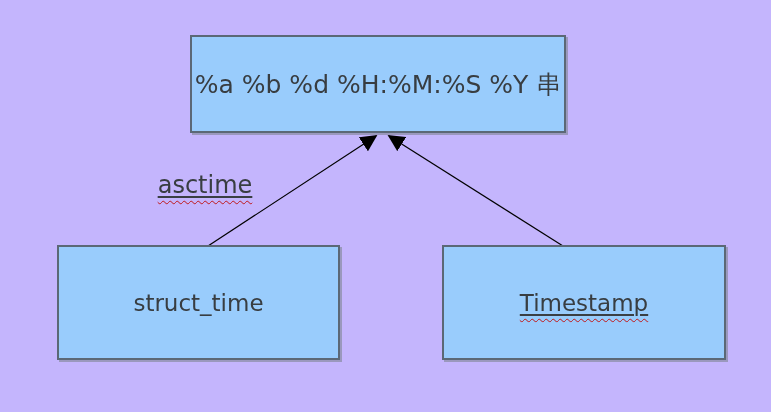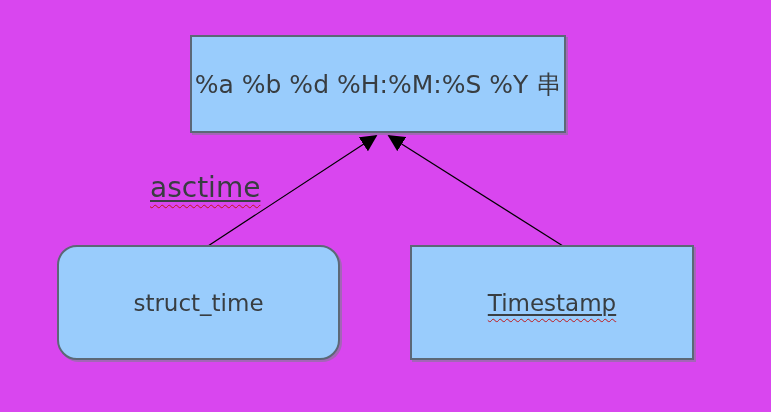--- a/index.html
+++ b/index.html
@@ -4,21 +4,21 @@
 <style>
   html, body {
     margin: 0;
     padding: 0;
     background: #ffffff;
   }
   .canvas {
     position: relative;
     width: 771px;
     height: 412px;
-    background: #d946ef;
+    background: #c4b5fd;
     overflow: hidden;
     font-family: "DejaVu Sans", "Liberation Sans", sans-serif;
   }
   .node {
     position: absolute;
     background: #99ccfc;
     border: 2px solid #5b6876;
     box-shadow: 2px 2px 0 rgba(120,128,136,0.55);
     display: flex;
     align-items: center;
@@ -32,33 +32,32 @@
     width: 376px;
     height: 98px;
     font-size: 25px;
   }
   .node-left {
     left: 57px;
     top: 245px;
     width: 283px;
     height: 115px;
     font-size: 23px;
-    border-radius: 20px;
   }
   .node-right {
-    left: 410px;
+    left: 442px;
     top: 245px;
     width: 284px;
     height: 115px;
     font-size: 23px;
   }
   .edge-label {
     position: absolute;
     color: #383d41;
-    font-size: 28px;
+    font-size: 24px;
     text-align: center;
   }
   .edge-label-asctime {
     left: 150px;
     top: 171px;
     width: 110px;
   }
   .edge-label-ctime {
     left: 490px;
     top: 171px;

